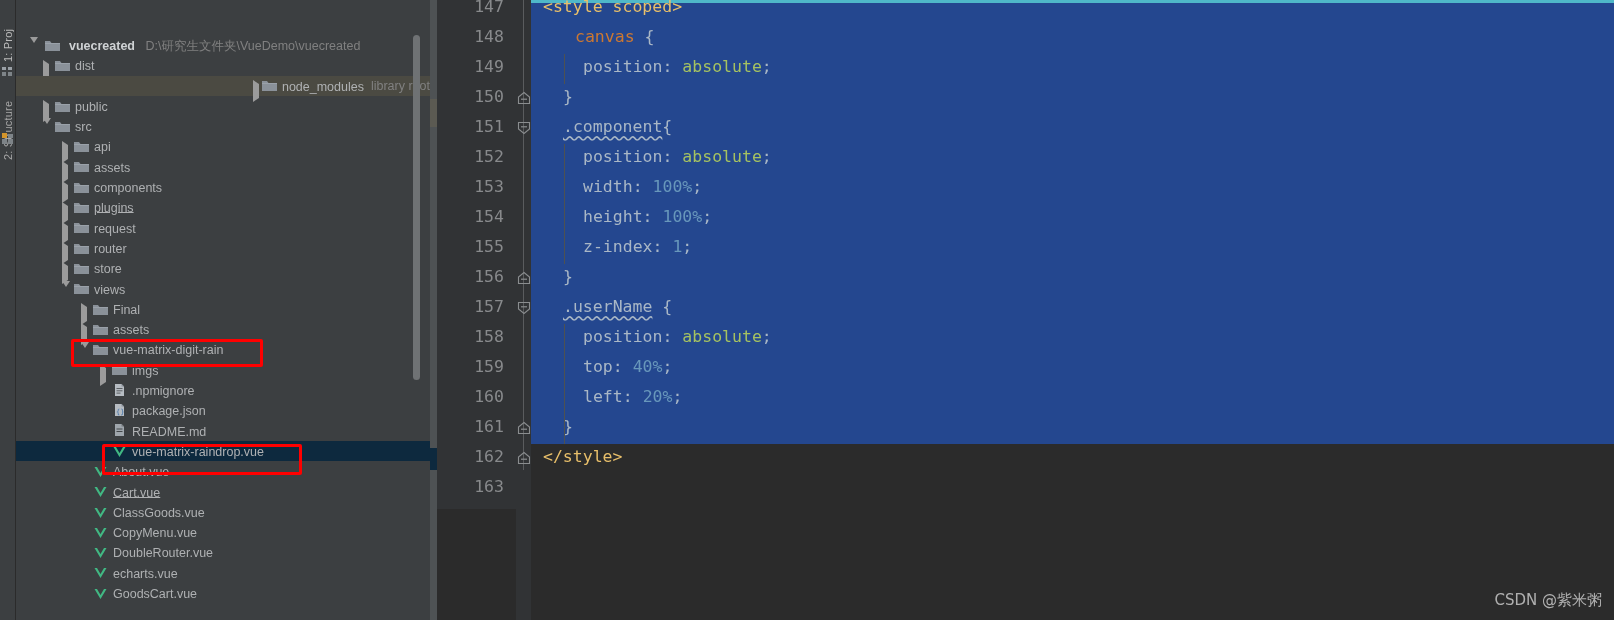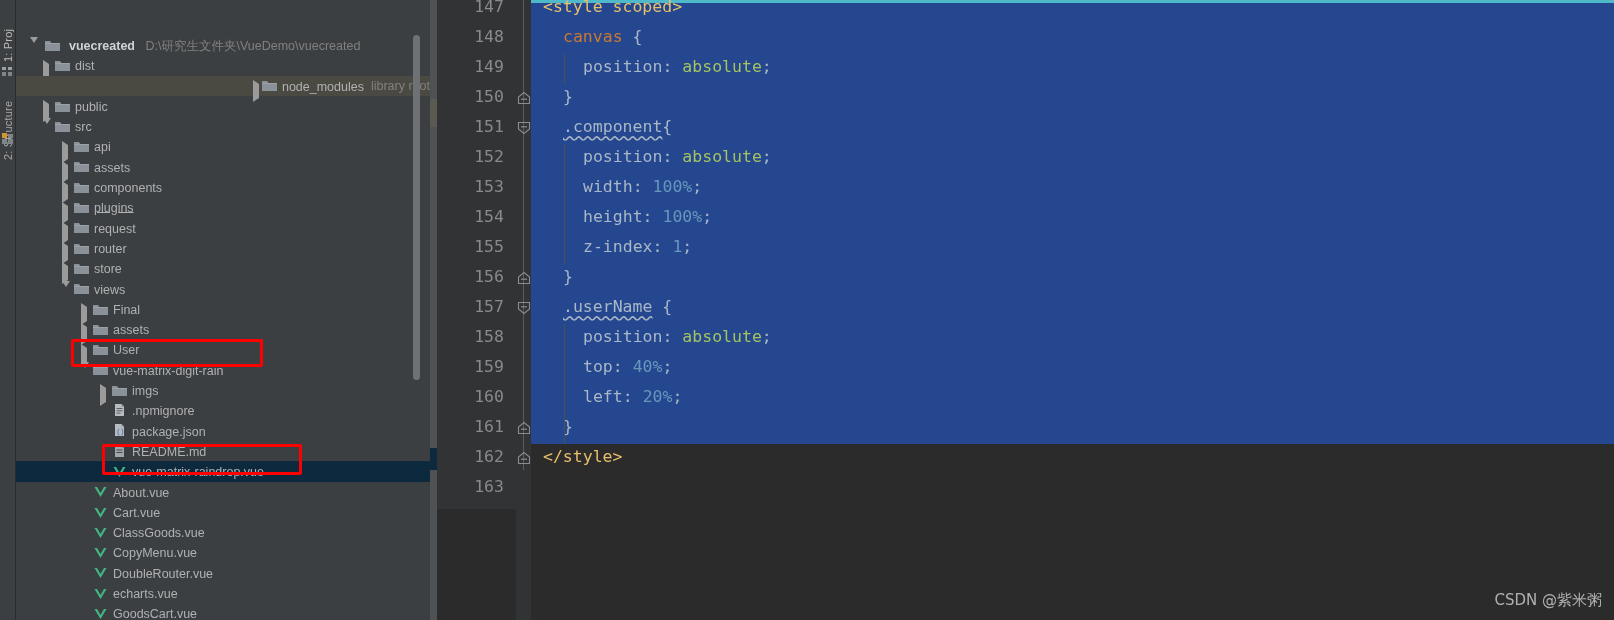--- a/index.html
+++ b/index.html
@@ -192,21 +192,21 @@
   .cline {
     position: absolute;
     left: 12px;
     height: 30px;
     line-height: 30px;
     font-size: 16.5px;
     white-space: pre;
     color: #a9b7c6;
     z-index: 15;
   }
-  .tok-sel   { color: #cc7832; }         
+  .tok-sel   { color: #cc7832; margin-left: 12px; }         
   .tok-class { color: #a9b7c6; }         
   .tok-prop  { color: #a9b7c6; }
   .tok-val   { color: #a5c261; }
   .tok-num   { color: #6897bb; }
   .tok-punct { color: #a9b7c6; }
   .tok-brace { color: #a9b7c6; }
   .tok-tag   { color: #e8bf6a; }
   .wavy {
     text-decoration: underline;
     text-decoration-style: wavy;
@@ -320,24 +320,20 @@
               <path d="M0 4 L15 4 L15 5 L0 5 Z" fill="#9aa1a9"></path>
             </svg></span><span class="label">views</span></div>
         <div class="row" style="padding-left: 65px;"><span class="arrow"><span class="tri-r"></span></span><span class="ico"><svg width="15" height="13" viewBox="0 0 15 13">
               <path d="M0 2 L5 2 L6.5 4 L15 4 L15 12 L0 12 Z" fill="#8a9199"></path>
               <path d="M0 4 L15 4 L15 5 L0 5 Z" fill="#9aa1a9"></path>
             </svg></span><span class="label">Final</span></div>
         <div class="row" style="padding-left: 65px;"><span class="arrow"><span class="tri-r"></span></span><span class="ico"><svg width="15" height="13" viewBox="0 0 15 13">
               <path d="M0 2 L5 2 L6.5 4 L15 4 L15 12 L0 12 Z" fill="#8a9199"></path>
               <path d="M0 4 L15 4 L15 5 L0 5 Z" fill="#9aa1a9"></path>
             </svg></span><span class="label">assets</span></div>
-        <div class="row" style="padding-left: 65px;"><span class="arrow"><span class="tri-r"></span></span><span class="ico"><svg width="15" height="13" viewBox="0 0 15 13">
-              <path d="M0 2 L5 2 L6.5 4 L15 4 L15 12 L0 12 Z" fill="#8a9199"></path>
-              <path d="M0 4 L15 4 L15 5 L0 5 Z" fill="#9aa1a9"></path>
-            </svg></span><span class="label">User</span></div>
         <div class="row" style="padding-left: 65px;"><span class="arrow"><span class="tri-d"></span></span><span class="ico"><svg width="15" height="13" viewBox="0 0 15 13">
               <path d="M0 2 L5 2 L6.5 4 L15 4 L15 12 L0 12 Z" fill="#8a9199"></path>
               <path d="M0 4 L15 4 L15 5 L0 5 Z" fill="#9aa1a9"></path>
             </svg></span><span class="label">vue-matrix-digit-rain</span></div>
         <div class="row" style="padding-left: 84px;"><span class="arrow"><span class="tri-r"></span></span><span class="ico"><svg width="15" height="13" viewBox="0 0 15 13">
               <path d="M0 2 L5 2 L6.5 4 L15 4 L15 12 L0 12 Z" fill="#8a9199"></path>
               <path d="M0 4 L15 4 L15 5 L0 5 Z" fill="#9aa1a9"></path>
             </svg></span><span class="label">imgs</span></div>
         <div class="row" style="padding-left: 84px;"><span class="arrow none"></span><span class="ico"><svg width="15" height="14" viewBox="0 0 15 14">
               <path d="M3 1 L9.5 1 L12 3.5 L12 13 L3 13 Z" fill="#b6bcc2"></path>
@@ -356,21 +352,21 @@
               <path d="M9.5 1 L12 3.5 L9.5 3.5 Z" fill="#74797d"></path>
               <rect x="4.5" y="5.5" width="6" height="1" fill="#44484b"></rect>
               <rect x="4.5" y="8" width="6" height="1" fill="#44484b"></rect>
             </svg></span><span class="label">README.md</span></div>
         <div class="row sel" style="padding-left: 84px;"><span class="arrow none"></span><span class="ico"><svg width="15" height="13" viewBox="0 0 15 13">
               <path d="M1.5 2 L7.5 12 L13.5 2 L11 2 L7.5 8 L4 2 Z" fill="#41b883"></path>
             </svg></span><span class="label">vue-matrix-raindrop.vue</span></div>
         <div class="row" style="padding-left: 65px;"><span class="arrow none"></span><span class="ico"><svg width="15" height="13" viewBox="0 0 15 13">
               <path d="M1.5 2 L7.5 12 L13.5 2 L11 2 L7.5 8 L4 2 Z" fill="#41b883"></path>
             </svg></span><span class="label">About.vue</span></div>
-        <div class="row" style="padding-left: 65px;"><span class="arrow none"></span><span class="ico"><svg width="15" height="13" viewBox="0 0 15 13">
+        <div class="row" style="padding-left: 65px; text-decoration: underline;"><span class="arrow none"></span><span class="ico"><svg width="15" height="13" viewBox="0 0 15 13">
               <path d="M1.5 2 L7.5 12 L13.5 2 L11 2 L7.5 8 L4 2 Z" fill="#41b883"></path>
             </svg></span><span class="label">Cart.vue</span></div>
         <div class="row" style="padding-left: 65px;"><span class="arrow none"></span><span class="ico"><svg width="15" height="13" viewBox="0 0 15 13">
               <path d="M1.5 2 L7.5 12 L13.5 2 L11 2 L7.5 8 L4 2 Z" fill="#41b883"></path>
             </svg></span><span class="label">ClassGoods.vue</span></div>
         <div class="row" style="padding-left: 65px;"><span class="arrow none"></span><span class="ico"><svg width="15" height="13" viewBox="0 0 15 13">
               <path d="M1.5 2 L7.5 12 L13.5 2 L11 2 L7.5 8 L4 2 Z" fill="#41b883"></path>
             </svg></span><span class="label">CopyMenu.vue</span></div>
         <div class="row" style="padding-left: 65px;"><span class="arrow none"></span><span class="ico"><svg width="15" height="13" viewBox="0 0 15 13">
               <path d="M1.5 2 L7.5 12 L13.5 2 L11 2 L7.5 8 L4 2 Z" fill="#41b883"></path>

